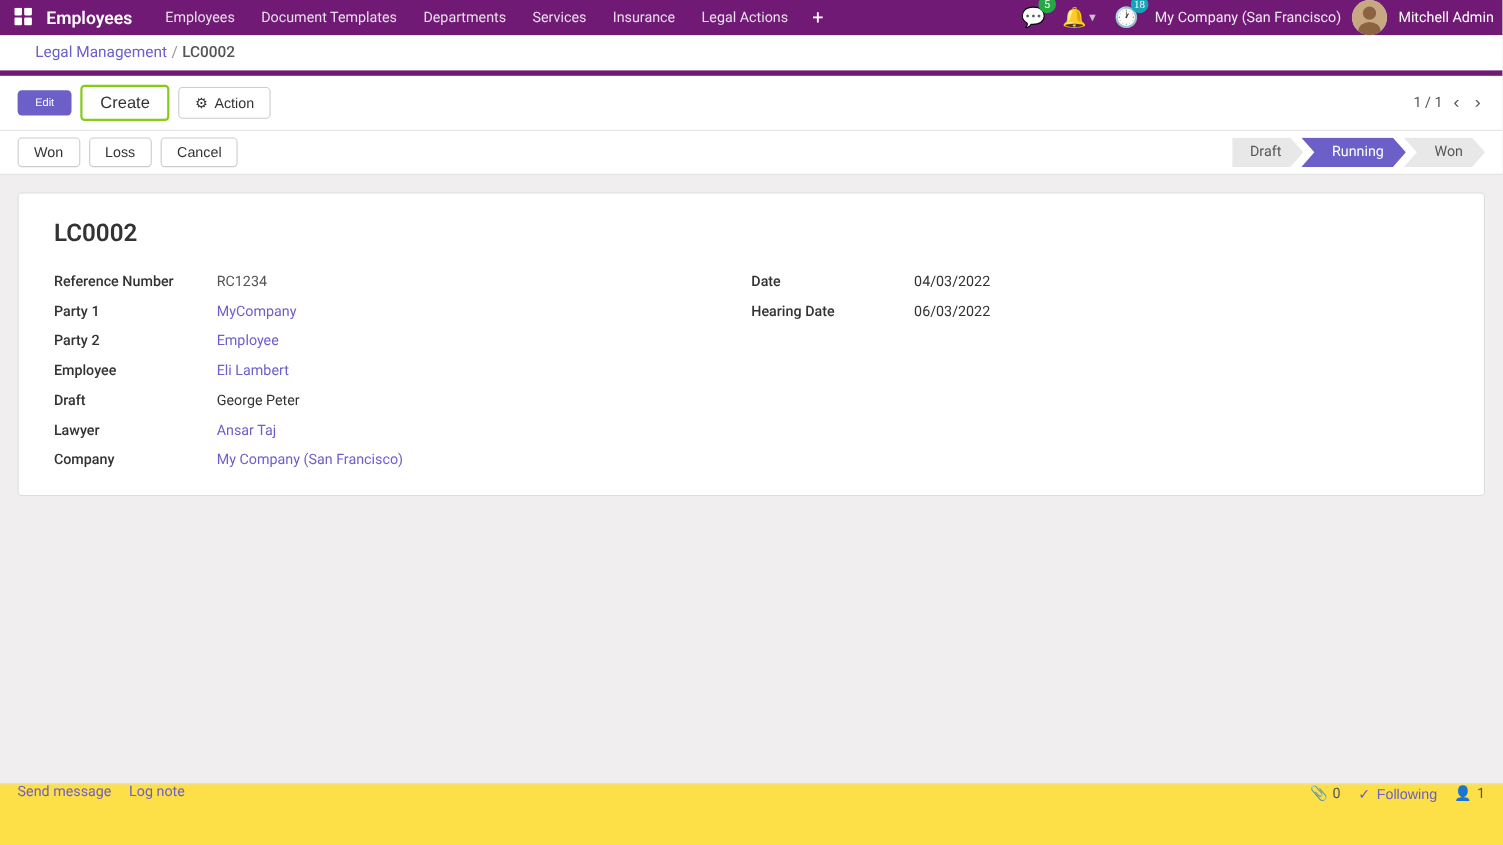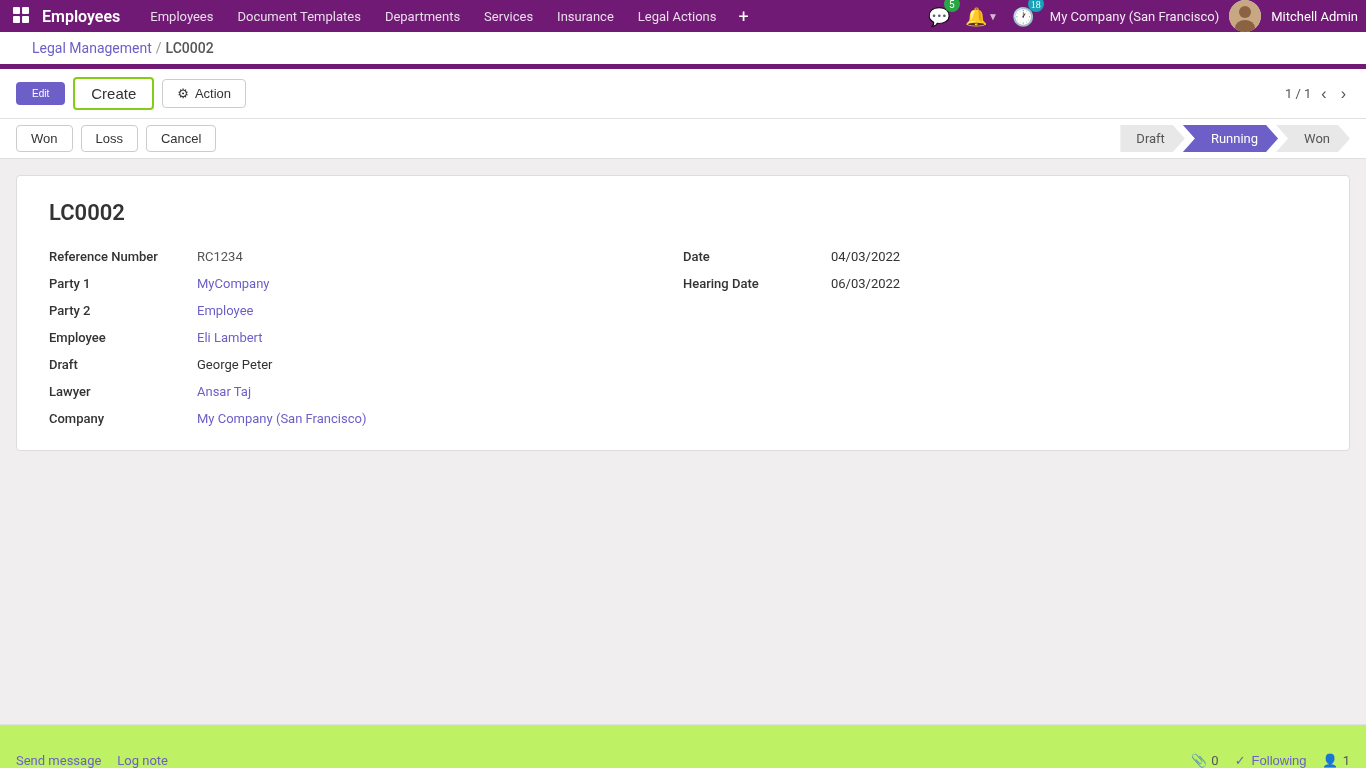--- a/index.html
+++ b/index.html
@@ -209,25 +209,25 @@
       padding: 16px 0;
       color: #aaa;
       font-size: 13px;
       font-style: italic;
     }
 
     
     .bottom-bar {
       position: fixed;
       bottom: 0; left: 0; right: 0;
-      background: #bef264;
+      background: #fde047;
       border-top: 1px solid #e0e0e0;
-      display: flex; align-items: flex-end;
+      display: flex; align-items: flex-start;
       padding: 0 16px;
-      height: 44px;
+      height: 56px;
     }
     .bottom-left {
       display: flex; gap: 16px;
     }
     .bottom-link {
       color: #6c5fc7; font-size: 13px; cursor: pointer;
     }
     .bottom-right {
       margin-left: auto;
       display: flex; align-items: center; gap: 16px;

